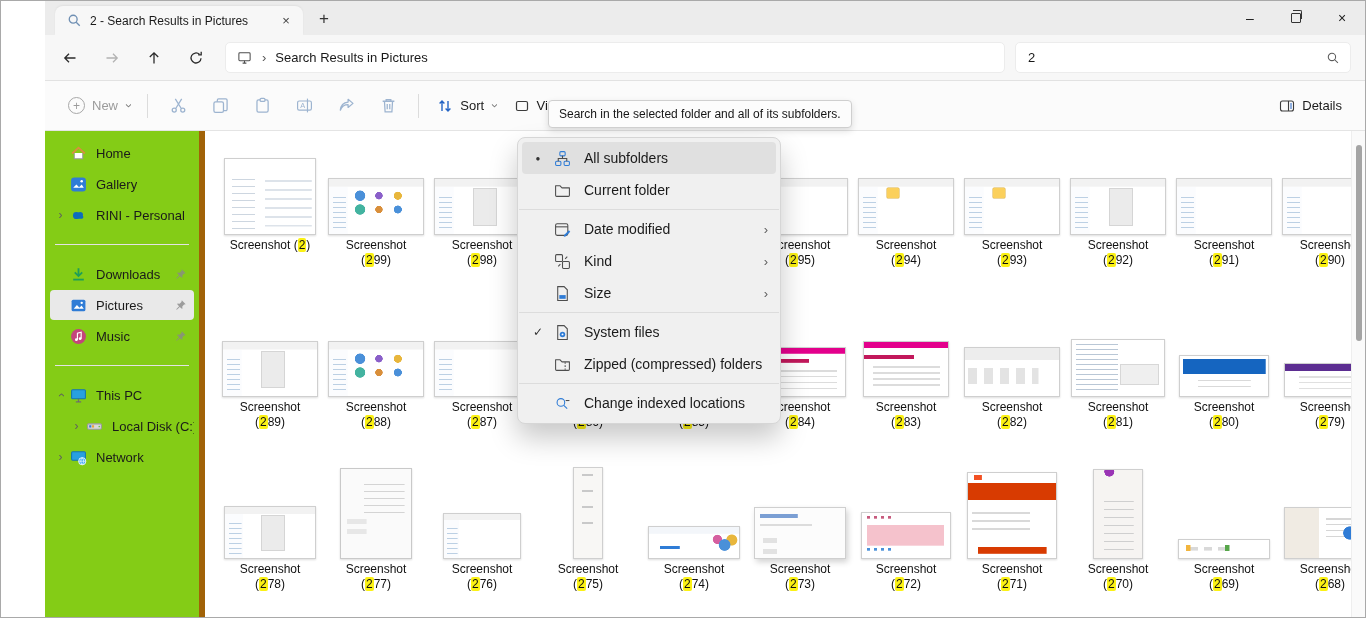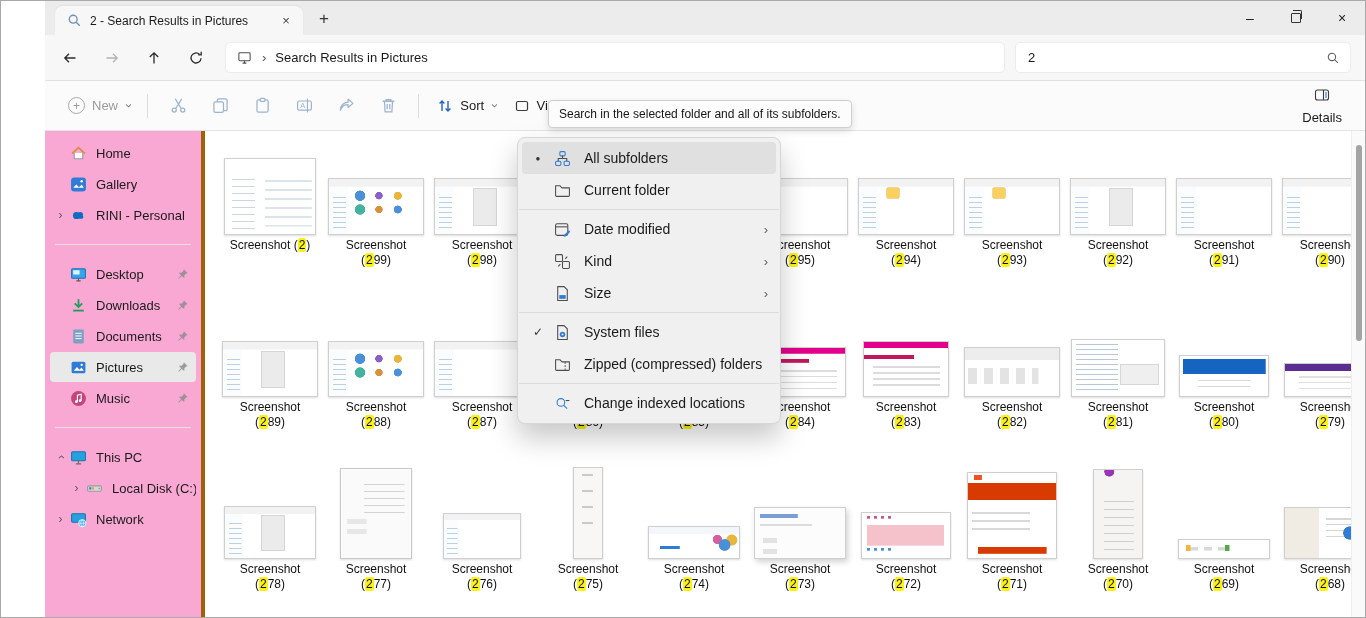--- a/index.html
+++ b/index.html
@@ -44,24 +44,24 @@
   .plus-circle{width:15px;height:15px;border:1px solid #a8a8a8;border-radius:50%;display:flex;
     align-items:center;justify-content:center;font-size:12px;color:#9b9b9b;line-height:1;}
   .chev{display:inline-block;transform:rotate(-90deg);font-size:13px;color:#7a7a7a;}
   .tsep{width:1px;height:24px;background:#dcdcdc;margin:0 9px;flex:0 0 auto;}
   .tibtn{width:42px;height:34px;display:flex;align-items:center;justify-content:center;border-radius:4px;
     background:transparent;border:none;}
   .tibtn svg{width:17px;height:17px;}
   .sorticon,.viewicon{width:16px;height:16px;display:inline-flex;}
   .searchopt{width:188px;justify-content:space-between;}
   .more{font-size:11px;letter-spacing:2px;color:#1a1a1a;margin-left:14px;}
-  .details-btn{margin-left:auto;flex-direction:column;}
+  .details-btn{margin-left:auto;}
   
   .body{display:flex;height:488px;}
-  .sidebar{width:160px;border-right:4px solid #a16207;padding-top:6px;box-sizing:border-box;background:#f9a8d4;}
+  .sidebar{width:160px;border-right:6px solid #a16207;padding-top:6px;box-sizing:border-box;background:#84cc16;}
   .side-item{display:flex;align-items:center;height:30px;margin:1px 5px;border-radius:4px;font-size:13px;}
   .side-item.selected{background:#e9e9e9;}
   .expander{width:15px;margin-left:3px;color:#5f5f5f;font-size:12px;display:flex;justify-content:center;flex:0 0 auto;}
   .expander.down{transform:rotate(-90deg);}
   .side-item.indent .expander{margin-left:19px;}
   .side-icon{width:17px;height:17px;margin:0 9px 0 2px;flex:0 0 auto;}
   .side-icon svg{width:17px;height:17px;}
   .side-label{white-space:nowrap;overflow:hidden;}
   .pin{margin-left:auto;margin-right:7px;width:13px;height:13px;opacity:.8;flex:0 0 auto;}
   .pin svg{width:13px;height:13px;}
@@ -338,48 +338,25 @@
           <span class="side-icon"><svg viewBox="0 0 16 16">
               <circle cx="6" cy="8" r="3.2" fill="#0d6cbd"></circle>
               <circle cx="9.6" cy="7.4" r="2.6" fill="#0d6cbd"></circle>
               <rect x="3.4" y="8" width="9.2" height="3" rx="1.5" fill="#0d6cbd"></rect>
             </svg></span>
           <span class="side-label">RINI - Personal</span>
         </div>
         <div class="side-sep"></div>
         <div class="side-item">
           <span class="expander"></span>
-          <span class="side-icon"><svg viewBox="0 0 16 16">
-              <rect x="1.5" y="2.5" width="13" height="9" rx="1" fill="#37a3e8" stroke="#1f71b8"></rect>
-              <rect x="3" y="4" width="6" height="4" fill="#fff" opacity="0.85"></rect>
-              <path d="M6 14h4M8 11.5V14" stroke="#5b5b5b"></path>
-            </svg></span>
-          <span class="side-label">Desktop</span>
-          <span class="pin"><svg viewBox="0 0 16 16" fill="#8a8a8a">
-              <path d="M9.6 1.6l4.8 4.8-2 .5-2.2 2.2.2 2.8-1.2-.1-2.1-2.1-3.6 3.6-.8-.8 3.6-3.6-2.1-2.1-.1-1.2 2.8.2 2.2-2.2z"></path>
-            </svg></span>
-        </div>
-        <div class="side-item">
-          <span class="expander"></span>
           <span class="side-icon"><svg viewBox="0 0 16 16" fill="none">
               <path d="M8 2v7M4.5 6L8 9.5 11.5 6" stroke="#1d9e59" stroke-width="1.7"></path>
               <path d="M3 12.8h10" stroke="#1d9e59" stroke-width="1.7"></path>
             </svg></span>
           <span class="side-label">Downloads</span>
-          <span class="pin"><svg viewBox="0 0 16 16" fill="#8a8a8a">
-              <path d="M9.6 1.6l4.8 4.8-2 .5-2.2 2.2.2 2.8-1.2-.1-2.1-2.1-3.6 3.6-.8-.8 3.6-3.6-2.1-2.1-.1-1.2 2.8.2 2.2-2.2z"></path>
-            </svg></span>
-        </div>
-        <div class="side-item">
-          <span class="expander"></span>
-          <span class="side-icon"><svg viewBox="0 0 16 16">
-              <rect x="3" y="1.5" width="10" height="13" rx="1" fill="#7da0c4"></rect>
-              <path d="M5 5h6M5 7.5h6M5 10h6" stroke="#fff" stroke-width="0.9"></path>
-            </svg></span>
-          <span class="side-label">Documents</span>
           <span class="pin"><svg viewBox="0 0 16 16" fill="#8a8a8a">
               <path d="M9.6 1.6l4.8 4.8-2 .5-2.2 2.2.2 2.8-1.2-.1-2.1-2.1-3.6 3.6-.8-.8 3.6-3.6-2.1-2.1-.1-1.2 2.8.2 2.2-2.2z"></path>
             </svg></span>
         </div>
         <div class="side-item selected">
           <span class="expander"></span>
           <span class="side-icon"><svg viewBox="0 0 16 16">
               <rect x="1.5" y="2.5" width="13" height="11" rx="1.5" fill="#2f7cd6"></rect>
               <path d="M3.5 11l3-3.5L9 10l1.8-2L13 11z" fill="#fff"></path>
               <circle cx="11" cy="5.5" r="1.1" fill="#fff"></circle>

